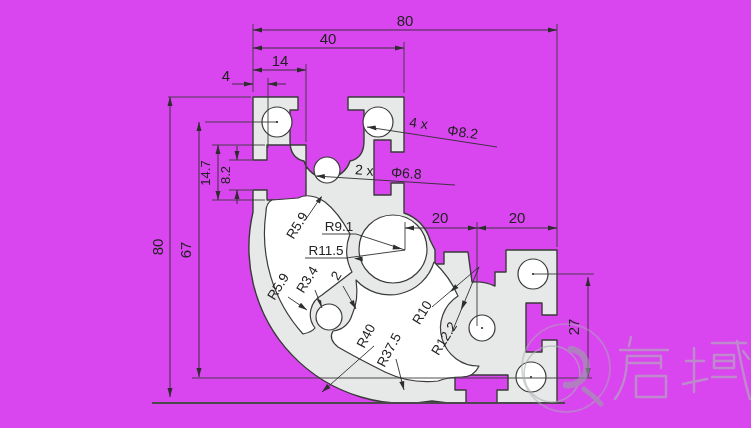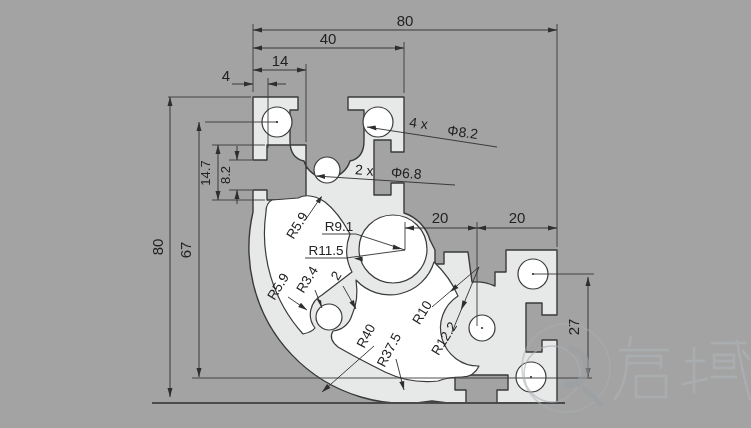--- a/index.html
+++ b/index.html
@@ -1,16 +1,16 @@
 <!DOCTYPE html>
 <html><head>
 <meta charset="utf-8">
 <style>
   html,body{margin:0;padding:0;background:#fff;}
-  #stage{position:relative;width:751px;height:428px;background:#a3a3a3;overflow:hidden;
+  #stage{position:relative;width:751px;height:428px;background:#d946ef;overflow:hidden;
          font-family:"Liberation Sans",sans-serif;}
   svg{display:block;}
   text{font-family:"Liberation Sans",sans-serif;fill:#222;}
   .dim{font-size:15px;}
   .dimsmall{font-size:13px;}
   .rad{font-size:13.5px;}
   .callout{font-size:14px;}
   #brand-hidden{position:absolute;left:616px;top:330px;width:135px;height:75px;
                 font-size:56px;color:transparent;pointer-events:none;letter-spacing:14px;}
 </style>

